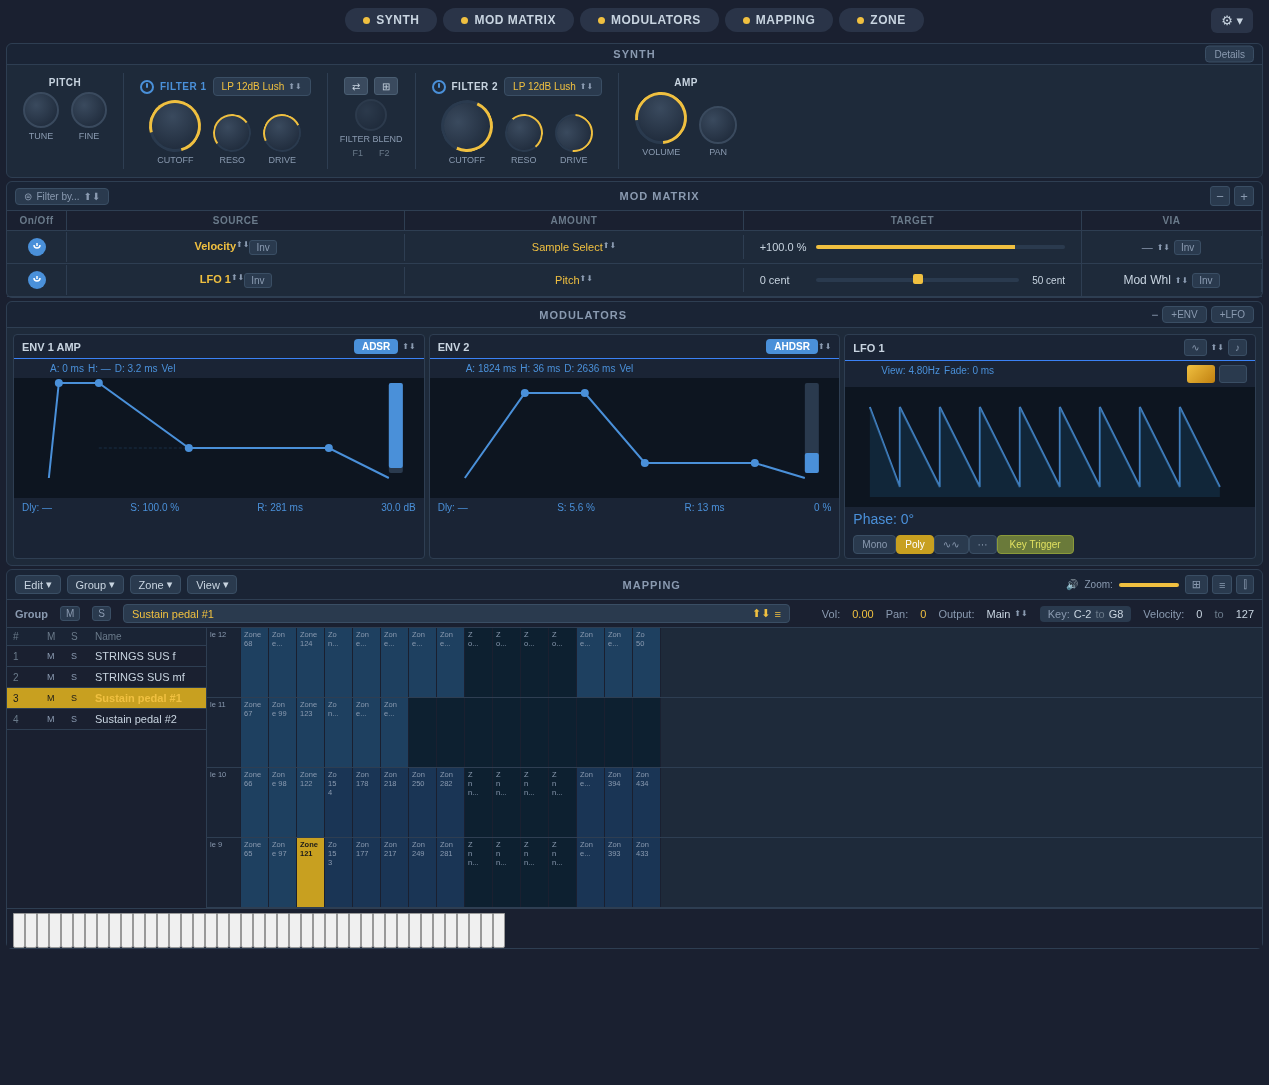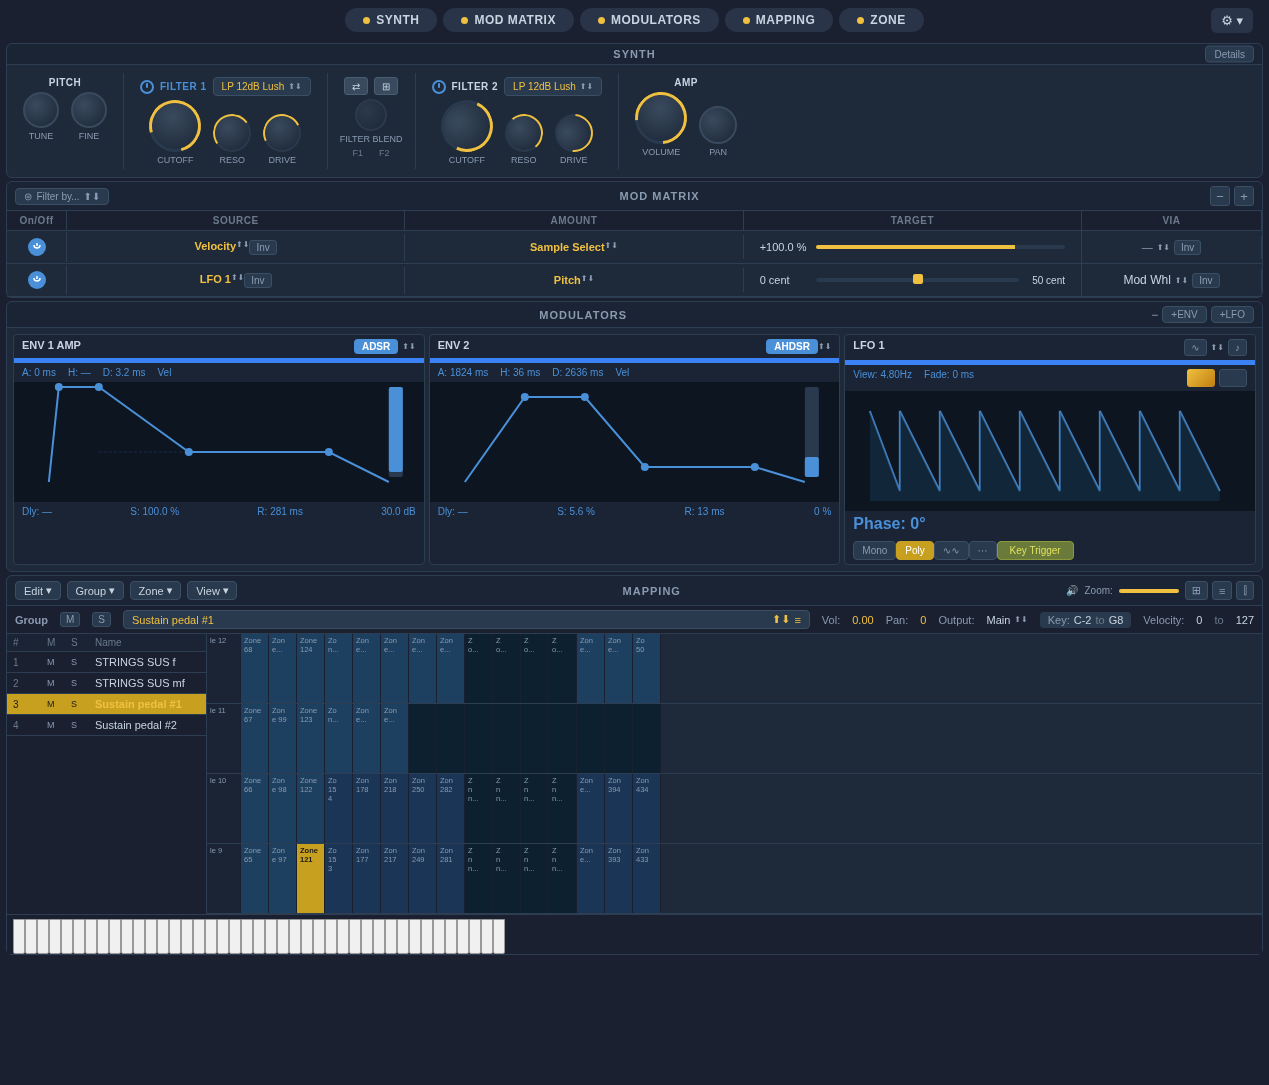--- a/index.html
+++ b/index.html
@@ -230,21 +230,21 @@
     .on-btn {
       width: 18px; height: 18px;
       border-radius: 50%;
       background: #4a90d9;
       border: none;
       display: flex; align-items: center; justify-content: center;
       cursor: pointer;
     }
     .on-btn svg { width: 10px; height: 10px; }
     .source-name { color: #f0c040; font-size: 11px; font-weight: 600; }
-    .target-name { color: #f0c040; font-size: 11px; font-weight: 700; }
+    .target-name { color: #f0c040; font-size: 11px; font-weight: 400; }
     .inv-btn {
       background: #2a3a4e; border: 1px solid #3a4e64;
       color: #8a9ab0; padding: 1px 6px;
       border-radius: 3px; font-size: 10px; cursor: pointer;
     }
     .amount-cell {
       display: flex; align-items: center; gap: 6px;
       padding: 4px 8px;
     }
     .amount-value { color: #c8d4e0; font-size: 11px; min-width: 50px; }
@@ -283,39 +283,41 @@
       padding: 6px;
     }
     .modulator-box {
       background: #1a2435;
       border: 1px solid #2e3e52;
       border-radius: 4px;
       overflow: hidden;
     }
     .mod-box-header {
       display: flex;
+      align-items: center;
       justify-content: space-between;
       padding: 4px 8px;
-      border-bottom: 5px solid #3b82f6;
+      border-bottom: 1px solid #3b82f6;
     }
     .mod-box-title { font-size: 11px; font-weight: 700; color: #c8d4e0; }
     .mod-box-type {
       background: #4a90d9;
       color: #fff;
       padding: 2px 8px;
       border-radius: 4px;
       font-size: 10px;
       font-weight: 600;
     }
     .mod-params {
       display: flex;
-      gap: 12px;
+      gap: 4px;
       padding: 4px 8px;
       font-size: 10px;
       color: #4a90d9;
+      margin-left: 28px;
     }
     .mod-visual {
       height: 120px;
       background: #0d1520;
       position: relative;
       overflow: hidden;
     }
     .env-svg, .lfo-svg { width: 100%; height: 100%; }
     .mod-footer {
       display: flex;
@@ -846,21 +848,21 @@
         </div>
       </div>
       <div class="mod-visual">
         <svg class="lfo-svg" viewBox="0 0 380 120">
 
           <polyline points="10,20 40,100 40,20 80,100 80,20 120,100 120,20 160,100 160,20 200,100 200,20 240,100 240,20 280,100 280,20 320,100 320,20 360,100" fill="none" stroke="#4a90d9" stroke-width="2" opacity="0.9"></polyline>
 
           <polygon points="10,20 40,100 40,20 80,100 80,20 120,100 120,20 160,100 160,20 200,100 200,20 240,100 240,20 280,100 280,20 320,100 320,20 360,100 360,110 10,110" fill="#1a4060" opacity="0.4"></polygon>
         </svg>
       </div>
-      <div style="padding:4px 8px;font-size:16px;color:#4a90d9;font-weight:bold;">
+      <div style="padding:4px 8px;font-size:14px;color:#4a90d9;">
         <span>Phase: 0°</span>
       </div>
       <div class="lfo-controls">
         <button class="lfo-btn inactive">Mono</button>
         <button class="lfo-btn active-yellow">Poly</button>
         <button class="lfo-btn inactive">∿∿</button>
         <button class="lfo-btn inactive">⋯</button>
         <button class="lfo-btn key-trigger">Key Trigger</button>
       </div>
     </div>
@@ -901,21 +903,21 @@
 
   <div class="mapping-strip">
     <span class="group-label">Group</span>
     <button class="ms-btn">M</button>
     <button class="ms-btn">S</button>
     <div class="group-name-select">
       <span style="color:#f0c040;">Sustain pedal #1</span>
       <span style="margin-left:auto;">⬆⬇</span>
       <span>≡</span>
     </div>
-    <span style="color:#8a9ab0;">Vol:</span>
+    <span style="color:#8a9ab0;margin-left:20px;">Vol:</span>
     <span class="val-highlight">0.00</span>
     <span style="color:#8a9ab0;">Pan:</span>
     <span class="val-highlight">0</span>
     <span style="color:#8a9ab0;">Output:</span>
     <div style="display:flex;align-items:center;gap:4px;">
       <span style="color:#c8d4e0;">Main</span>
       <span class="chevron">⬆⬇</span>
     </div>
     <div class="key-range">
       <span style="color:#8a9ab0;">Key:</span>

